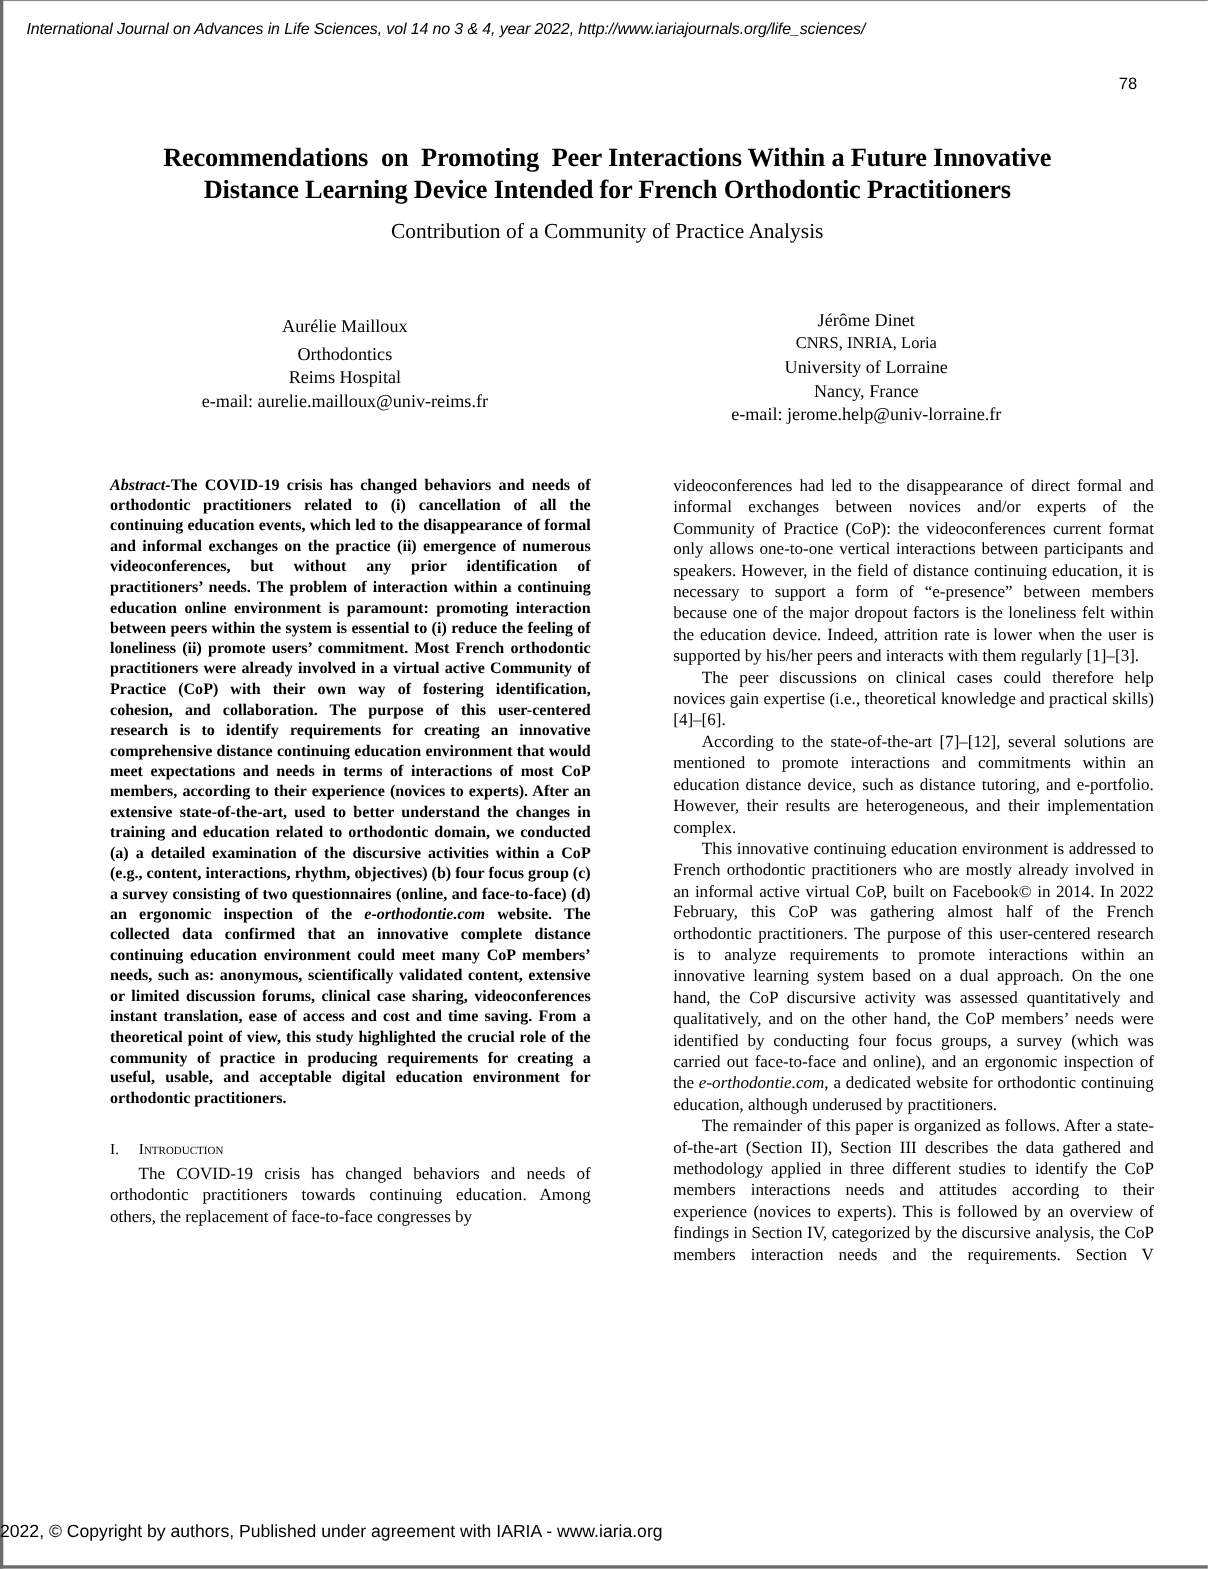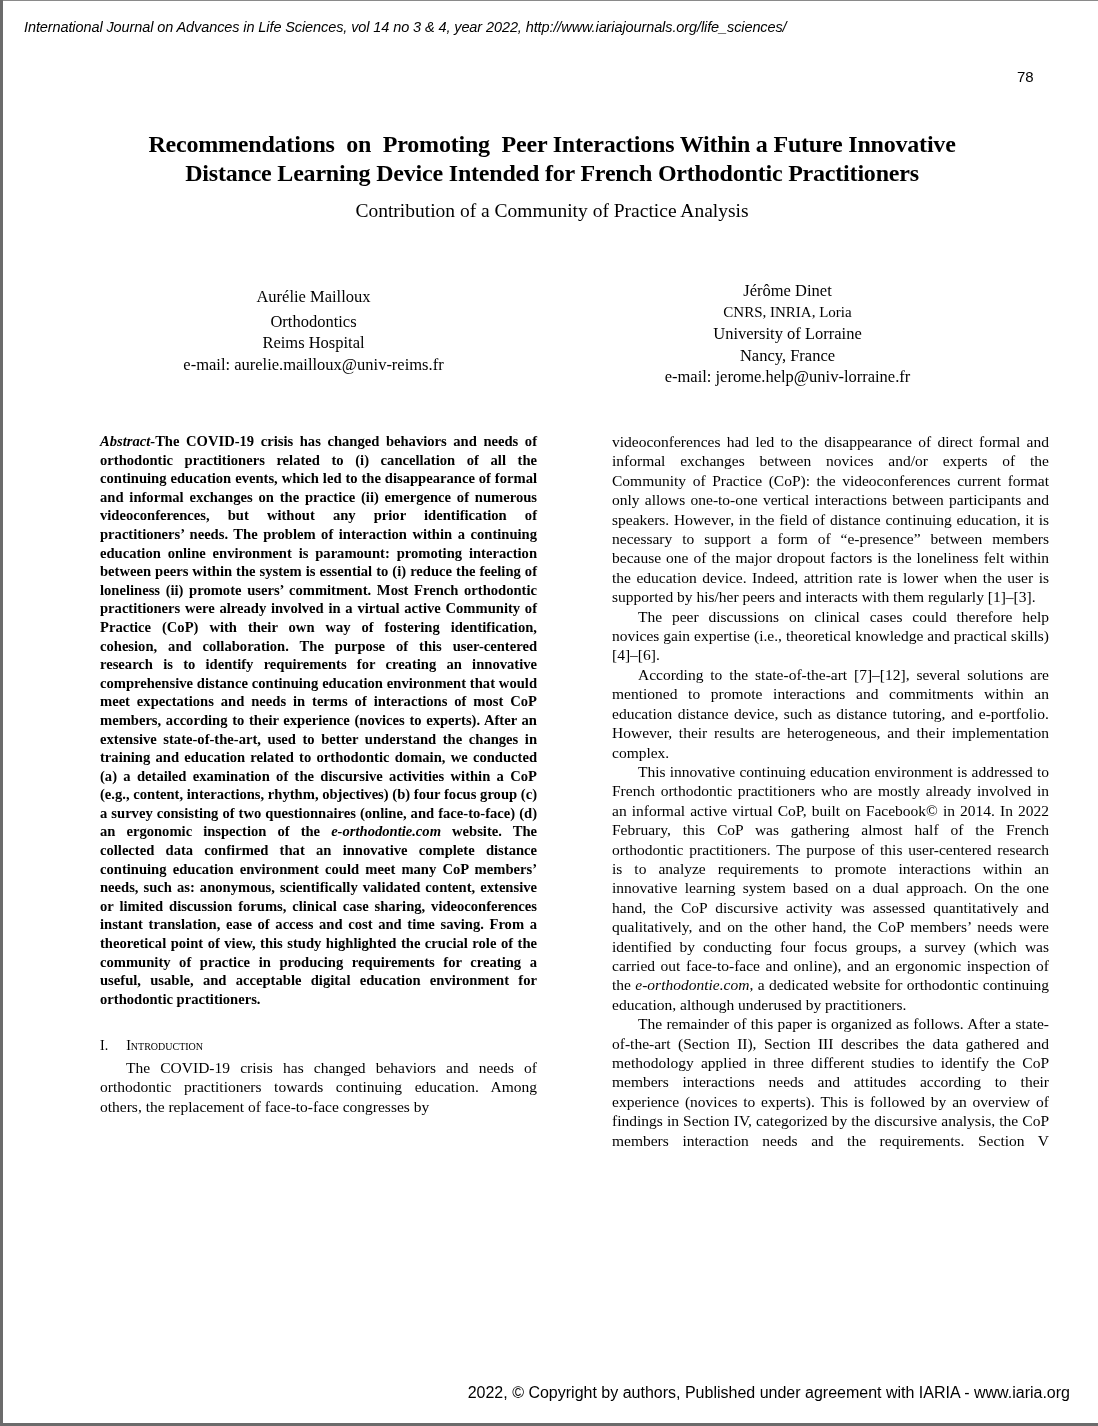--- a/index.html
+++ b/index.html
@@ -50,21 +50,21 @@
   .abstract .label { font-style: italic; }
   .abstract .it { font-style: italic; }
   .keywords { font-weight: bold; font-style: italic; font-size: 14.6px; line-height: 18.6px; margin-top: 18px !important; text-indent: 26px; }
   .section-heading { text-align: left; font-size: 14px; margin-top: 28px !important; margin-bottom: 2px !important; }
   .section-heading .num { margin-right: 18px; }
   .section-heading .sc { font-variant: small-caps; }
   .indent { text-indent: 26px; }
   .it { font-style: italic; }
 
   .footer {
-    position: absolute; left: 0; width: 1070px; top: 1384px; text-align: right;
+    position: absolute; left: 0; width: 1070px; top: 1384px; text-align: left;
     font-family: "Liberation Sans", sans-serif; font-size: 16px;
   }
 </style>
 </head>
 <body>
 
 <div class="frame-top"></div>
 <div class="frame-left"></div>
 <div class="frame-bottom"></div>
 

